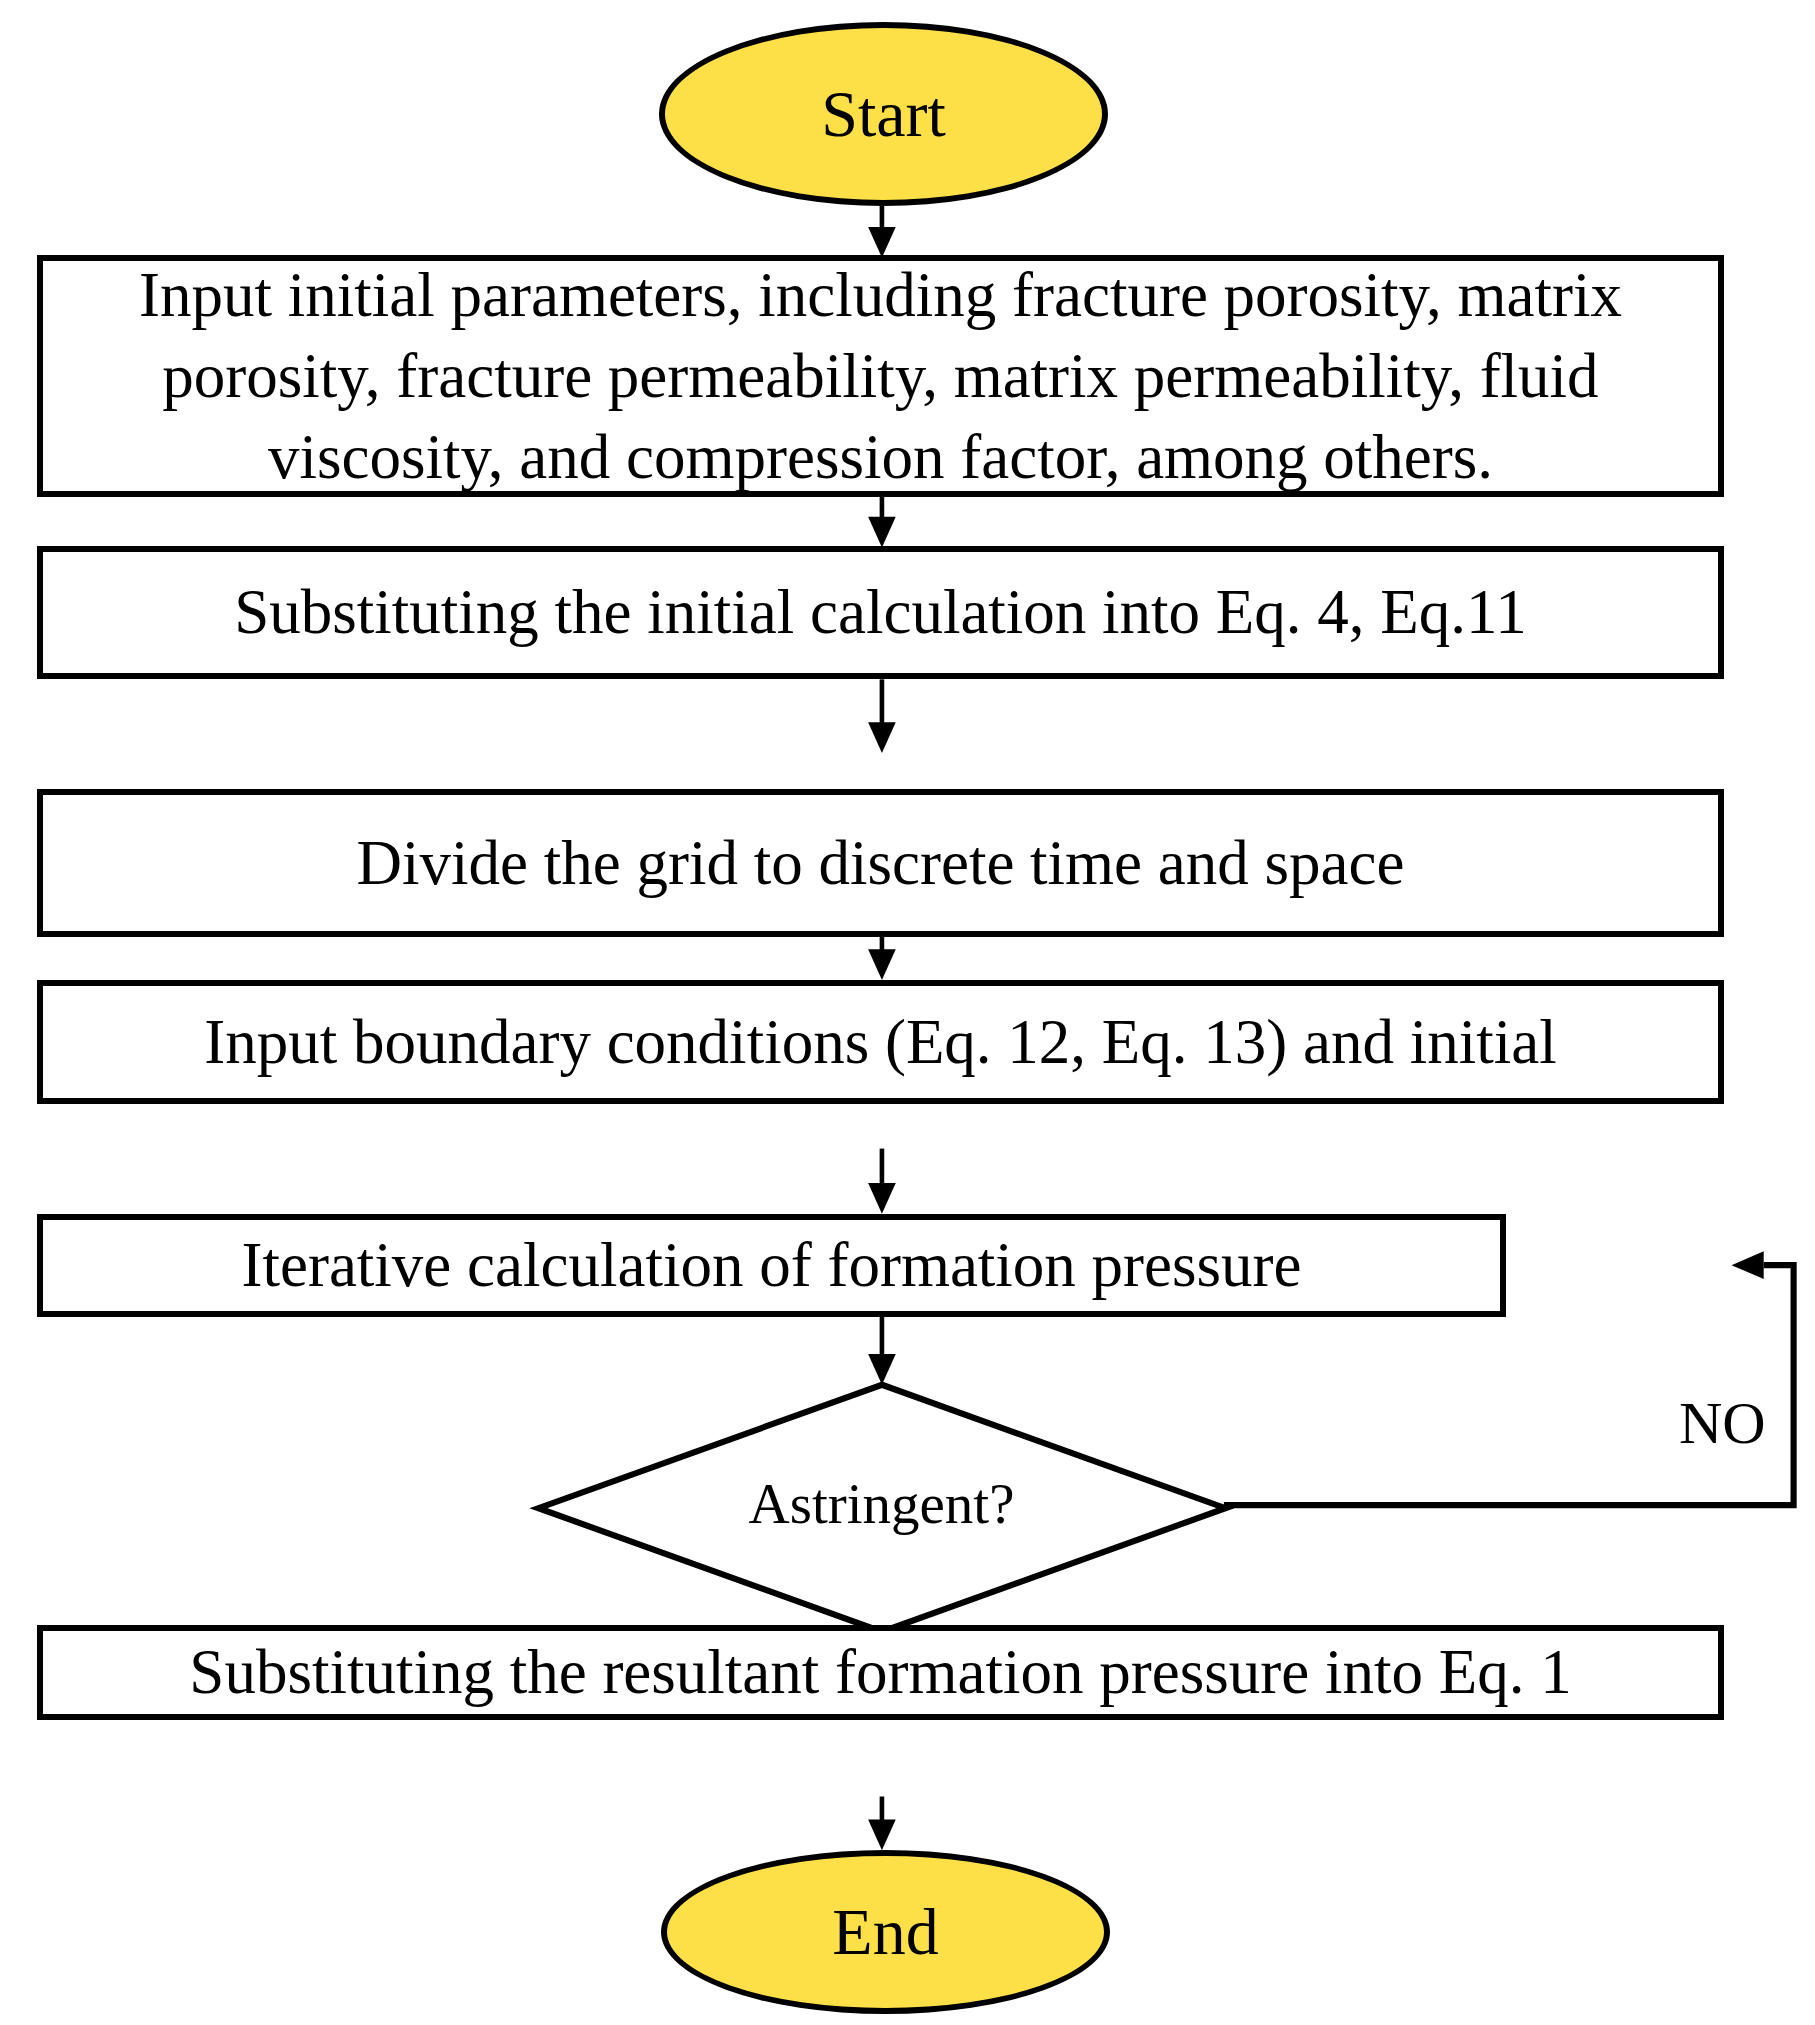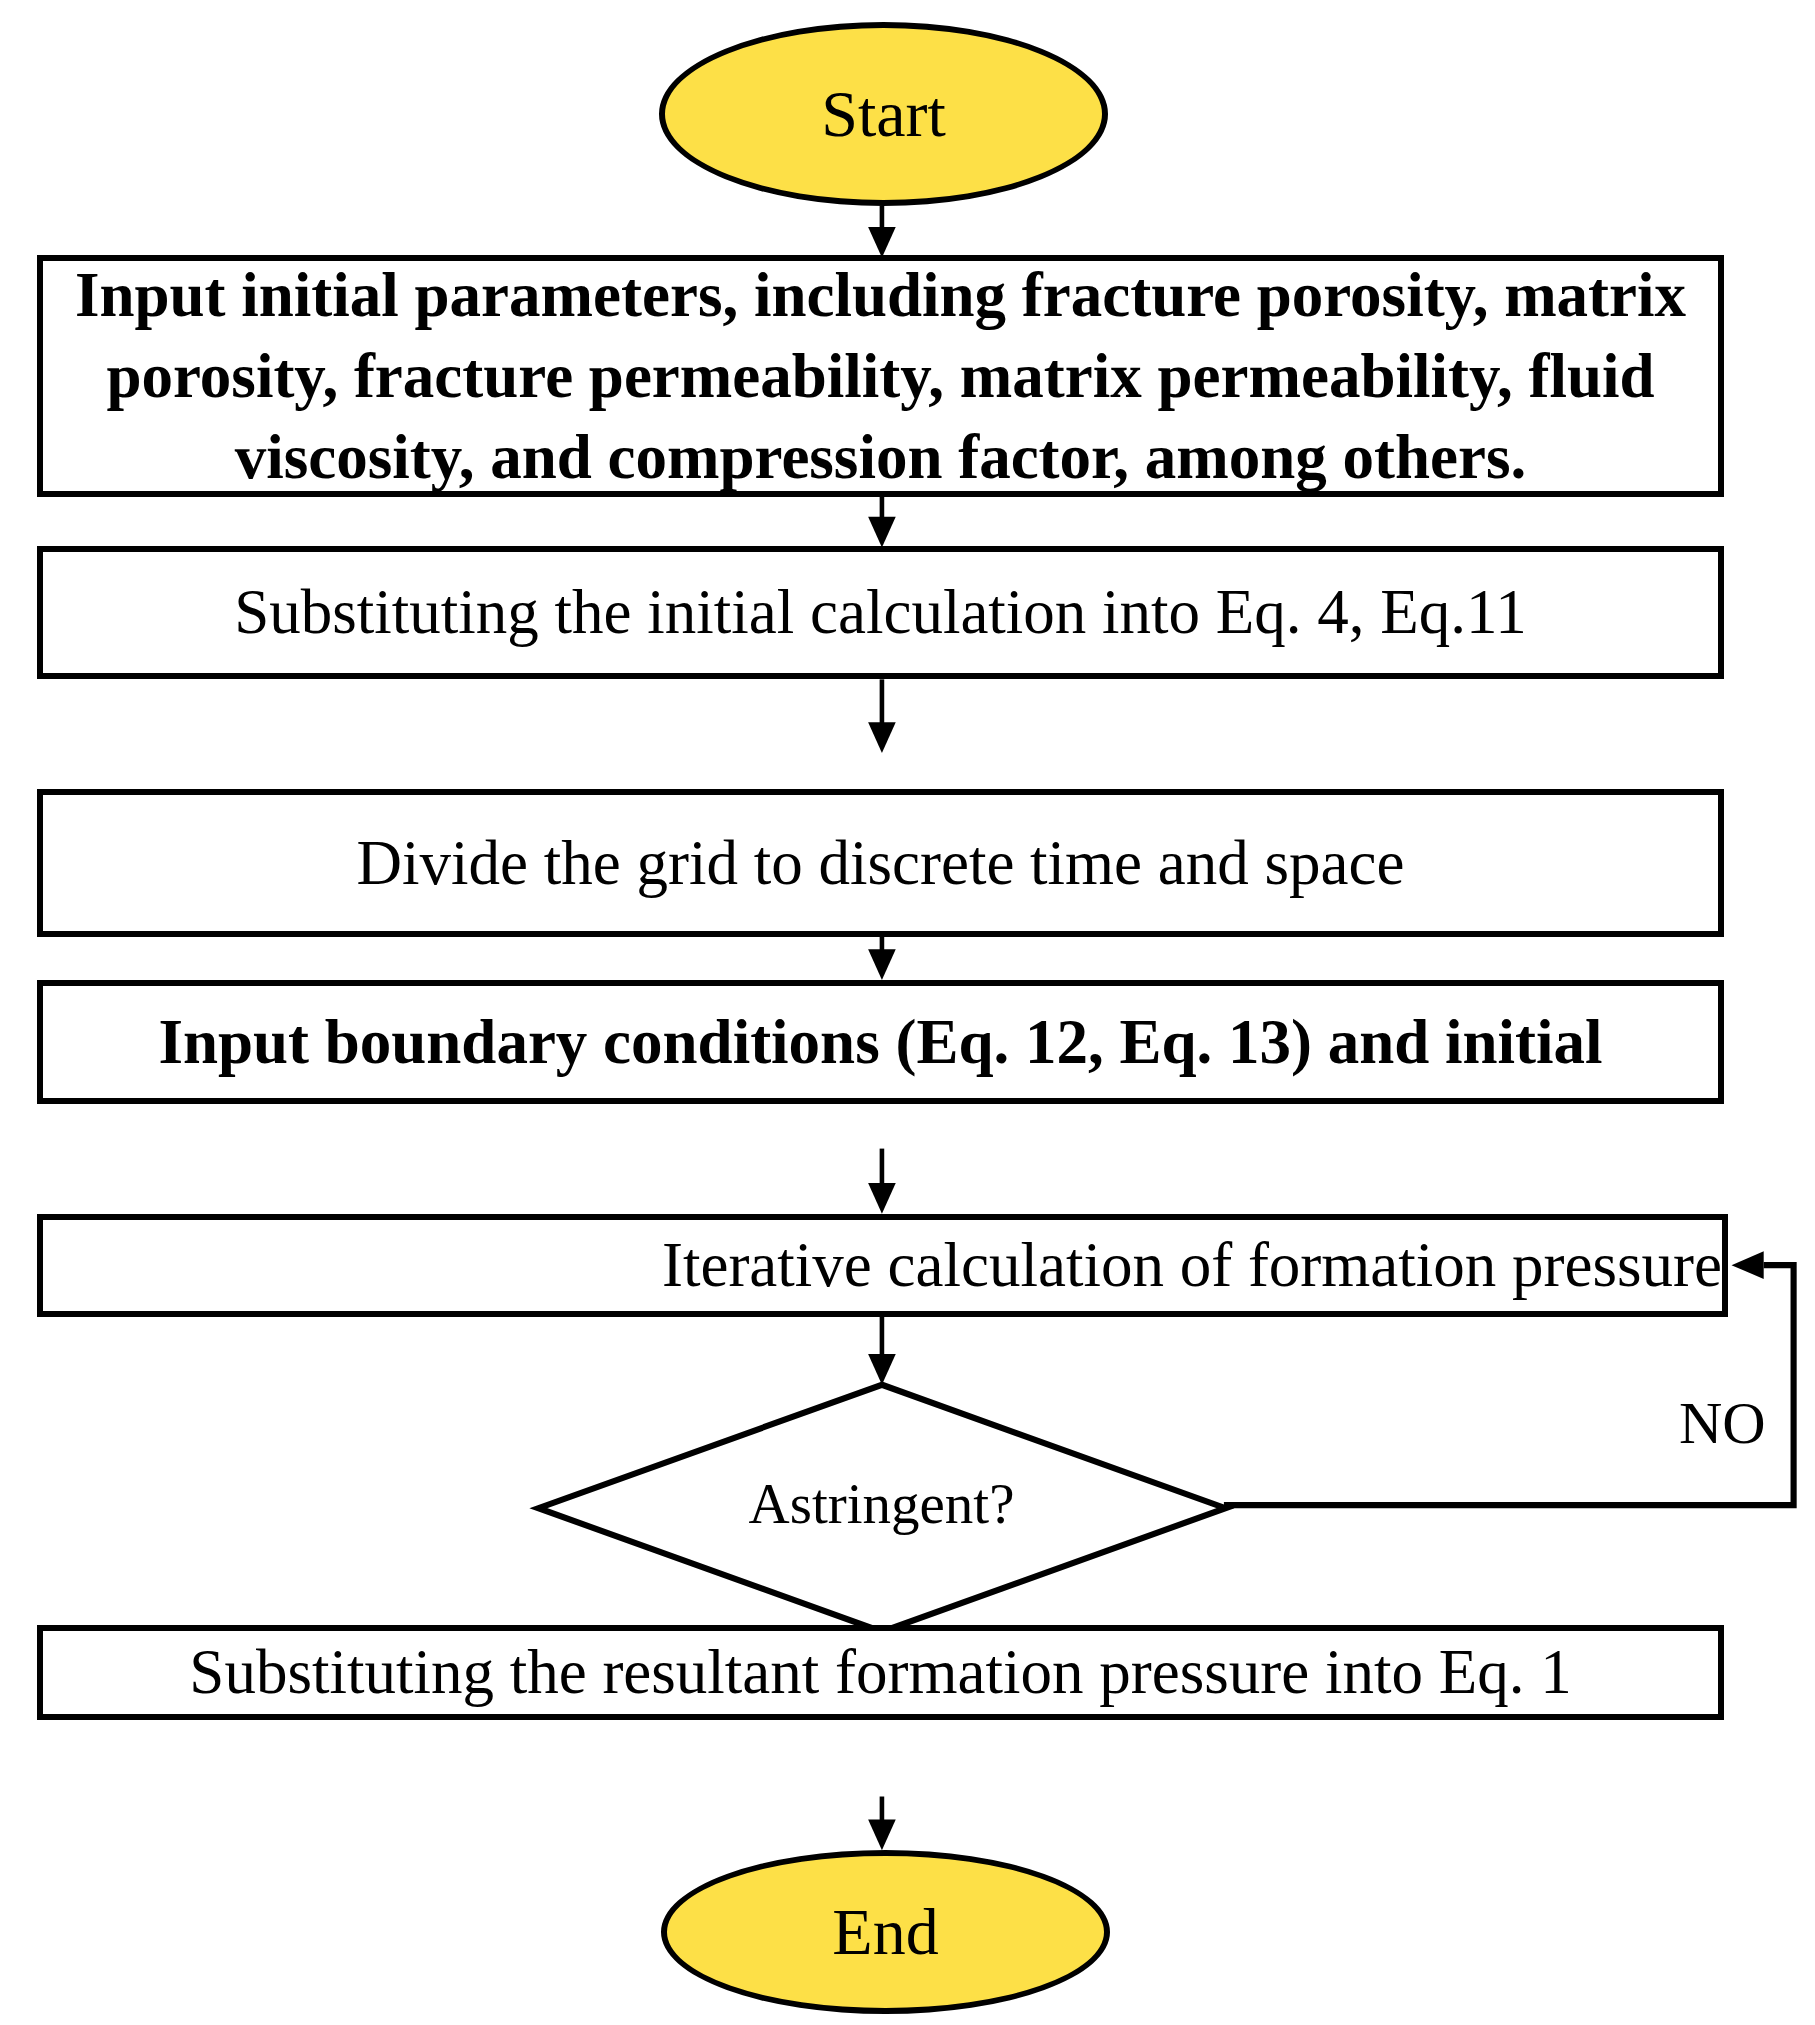--- a/index.html
+++ b/index.html
@@ -3,21 +3,21 @@
 <meta charset="utf-8">
 <style>
   html,body{margin:0;padding:0;background:#ffffff;}
   body{width:1816px;height:2025px;font-family:"Liberation Serif","DejaVu Serif",serif;}
   .canvas{position:relative;width:1816px;height:2025px;background:#ffffff;overflow:hidden;}
   .wires{position:absolute;left:0;top:0;z-index:0;pointer-events:none;}
   .node{position:absolute;z-index:1;box-sizing:border-box;display:flex;flex-direction:column;
         align-items:center;justify-content:center;text-align:center;color:#000;}
   .terminal{border:6.1px solid #000;border-radius:50%;background:#fde047;font-size:66px;}
   .process{border:6.1px solid #000;background:#fff;font-size:63px;left:37px;width:1687px;}
-  .process .tline{line-height:81px;white-space:nowrap;font-weight:bold;}
+  .process .tline{line-height:81px;white-space:nowrap;}
   .single{white-space:nowrap;}
   .decision-text{position:absolute;z-index:1;text-align:center;font-size:57px;color:#000;}
   .edge-label{position:absolute;z-index:1;font-size:60px;color:#000;white-space:nowrap;}
 </style>
 </head>
 <body>
 
 <div class="canvas">
 
   <svg class="wires" width="1816" height="2025" viewBox="0 0 2368 2641" aria-hidden="true">
@@ -67,21 +67,21 @@
   </div>
 
   <div class="node process" style="top:789px;height:148px;">
     <div class="single">Divide the grid to discrete time and space</div>
   </div>
 
   <div class="node process" style="top:980px;height:124px;">
     <div class="tline">Input boundary conditions (Eq. 12, Eq. 13) and initial</div>
   </div>
 
-  <div class="node process" style="top:1214px;height:103px;width:1691px;align-items:flex-end;">
+  <div class="node process" style="top:1214px;height:103px;width:1469px;">
     <div class="single">Iterative calculation of formation pressure</div>
   </div>
 
   <div class="decision-text" style="left:575px;top:1471px;width:613px;">Astringent?</div>
 
   <div class="edge-label" style="left:1679px;top:1389px;">NO</div>
   <div class="edge-label" style="left:914px;top:1639px;">YES</div>
 
   <div class="node process" style="top:1625px;height:95px;">
     <div class="single">Substituting the resultant formation pressure into Eq. 1</div>

